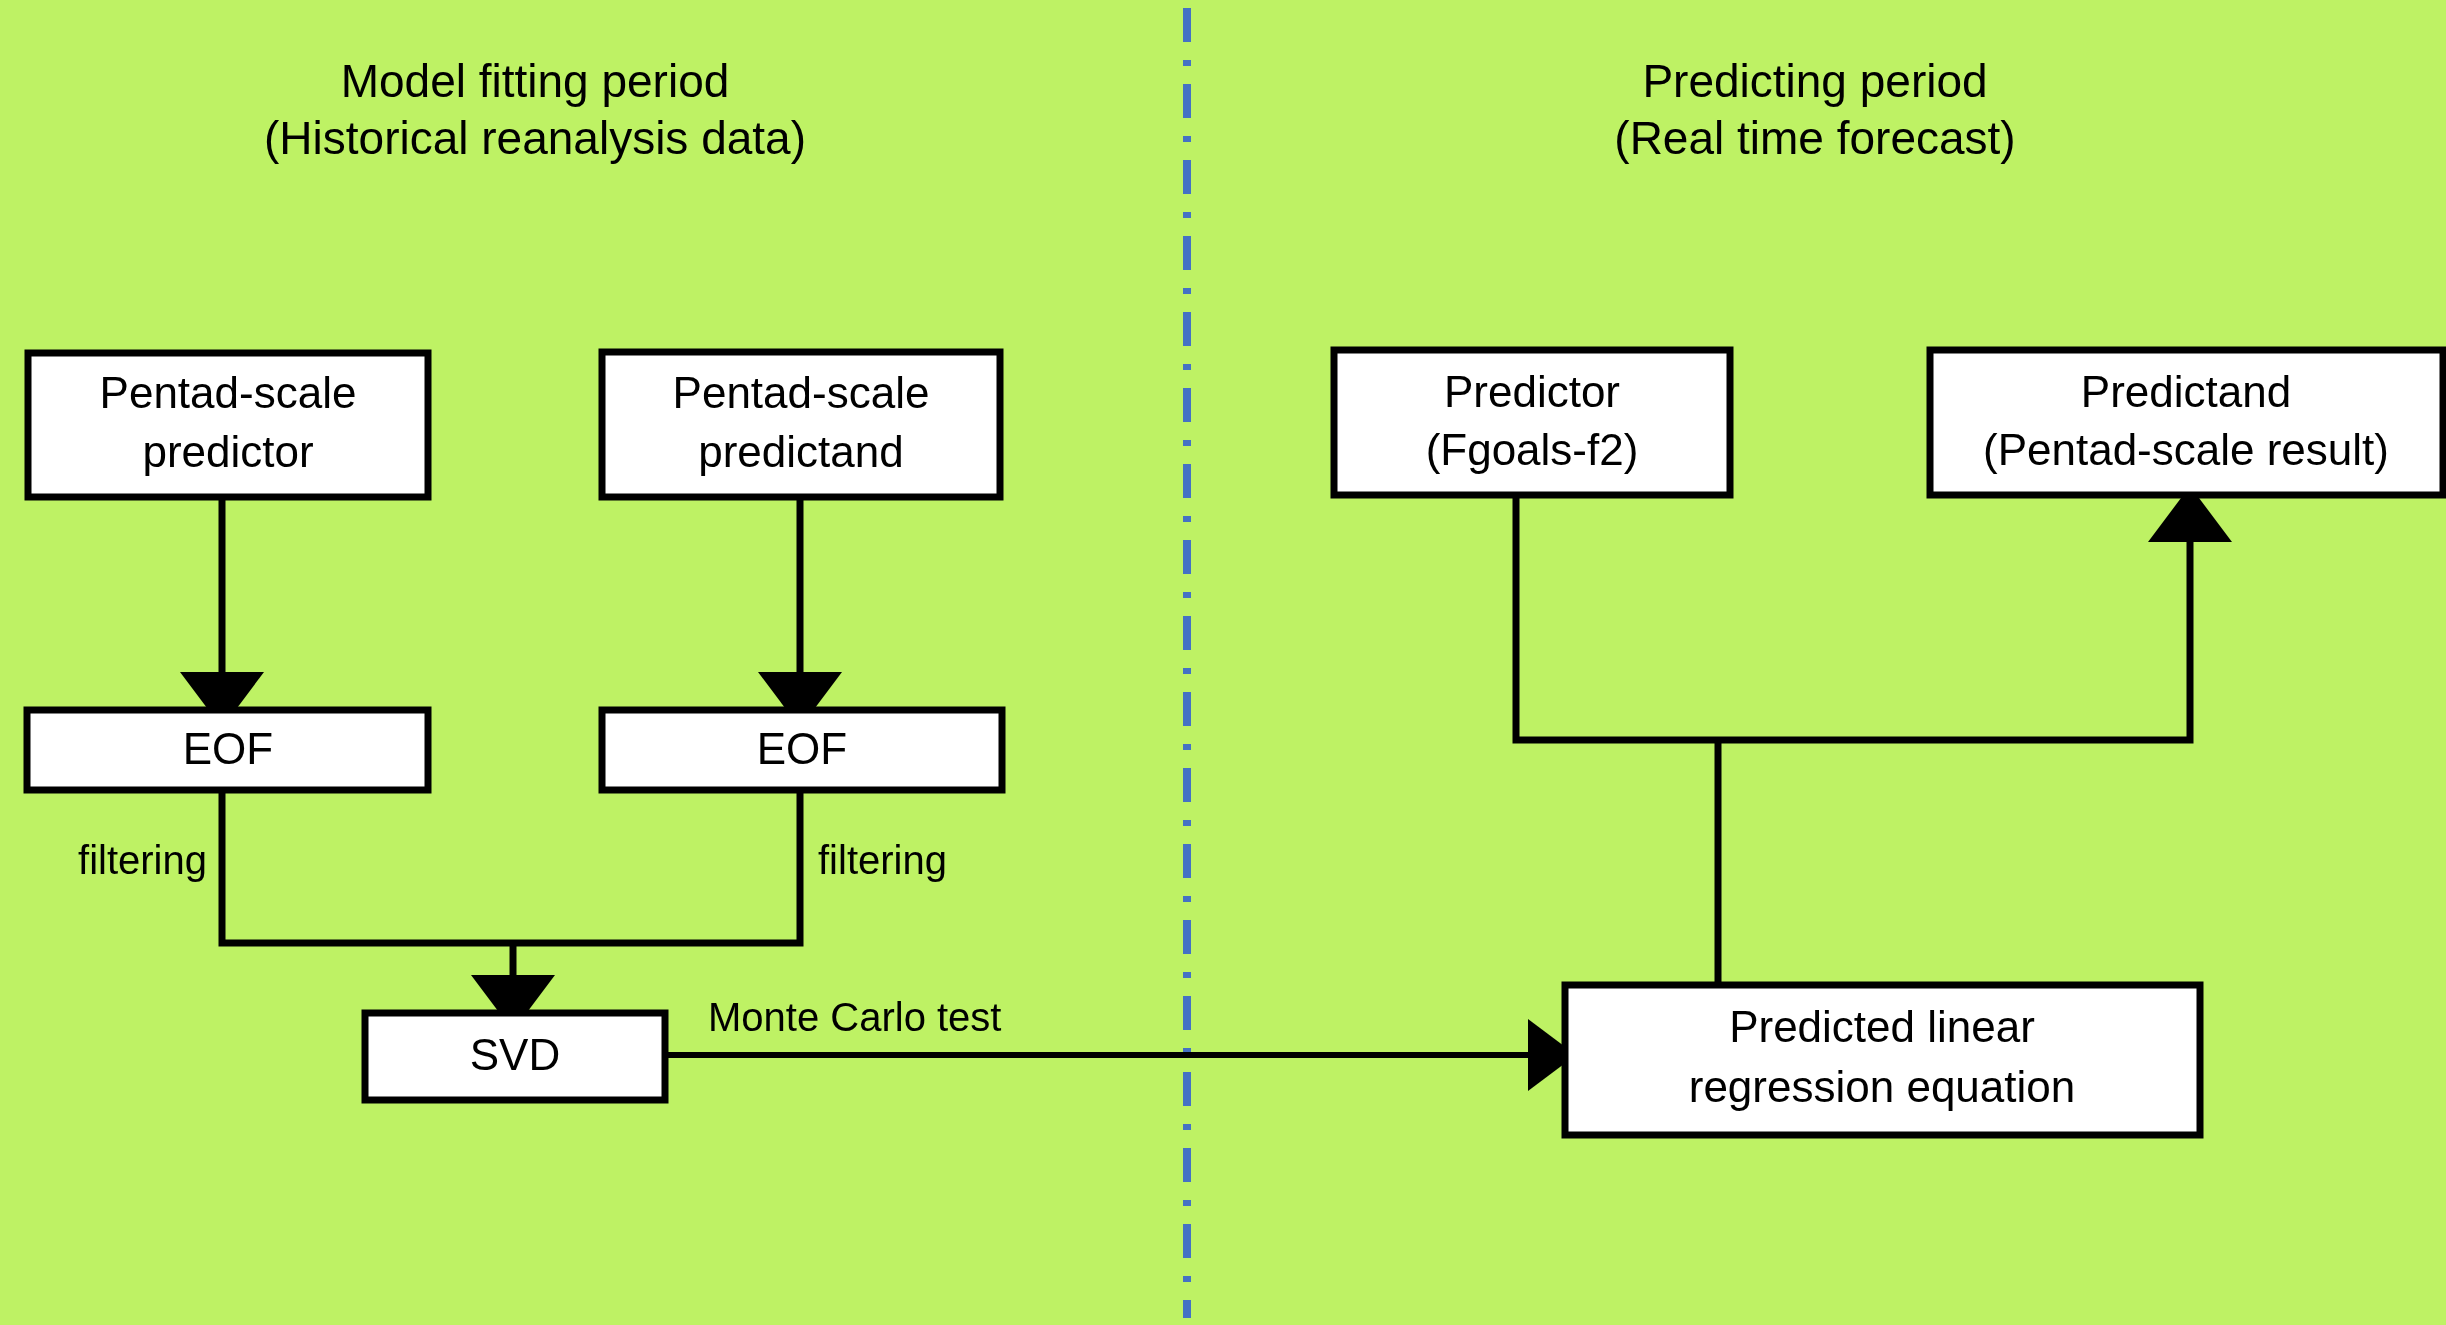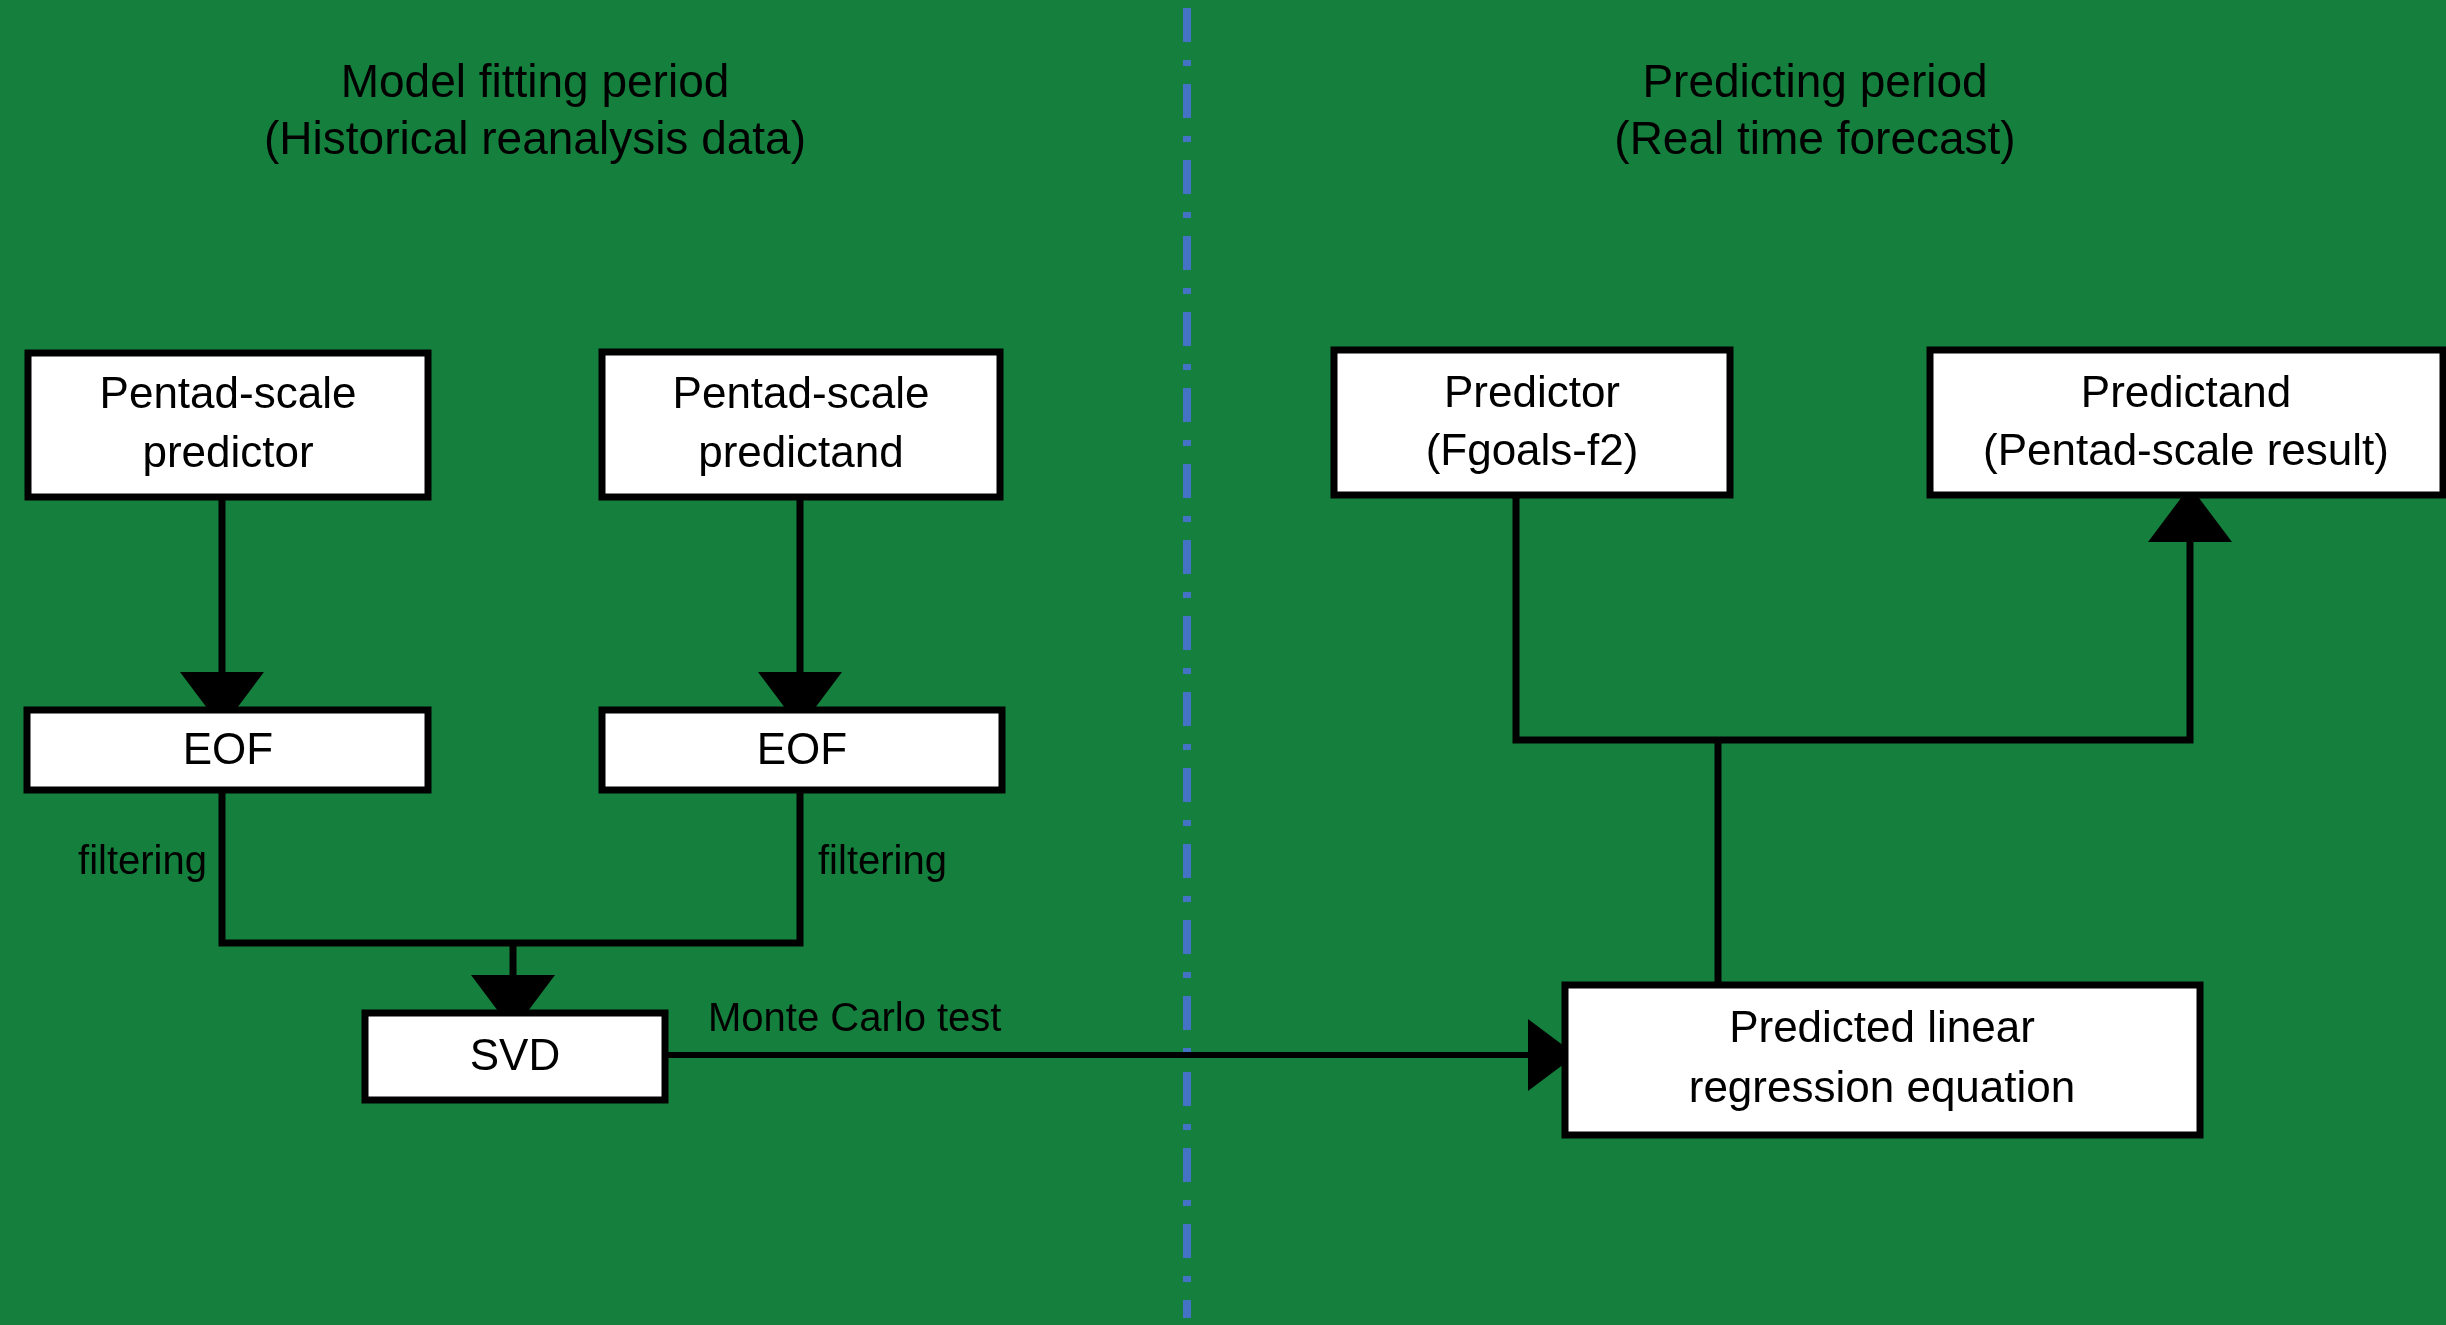--- a/index.html
+++ b/index.html
@@ -7,21 +7,21 @@
     padding: 0;
     background: #ffffff;
   }
   body {
     font-family: "Liberation Sans", sans-serif;
   }
   #canvas {
     position: relative;
     width: 2446px;
     height: 1325px;
-    background: #15803d;
+    background: #bef264;
     overflow: hidden;
   }
   #diagram {
     position: absolute;
     left: 0;
     top: 0;
     width: 2446px;
     height: 1325px;
   }
   .box-rect {

